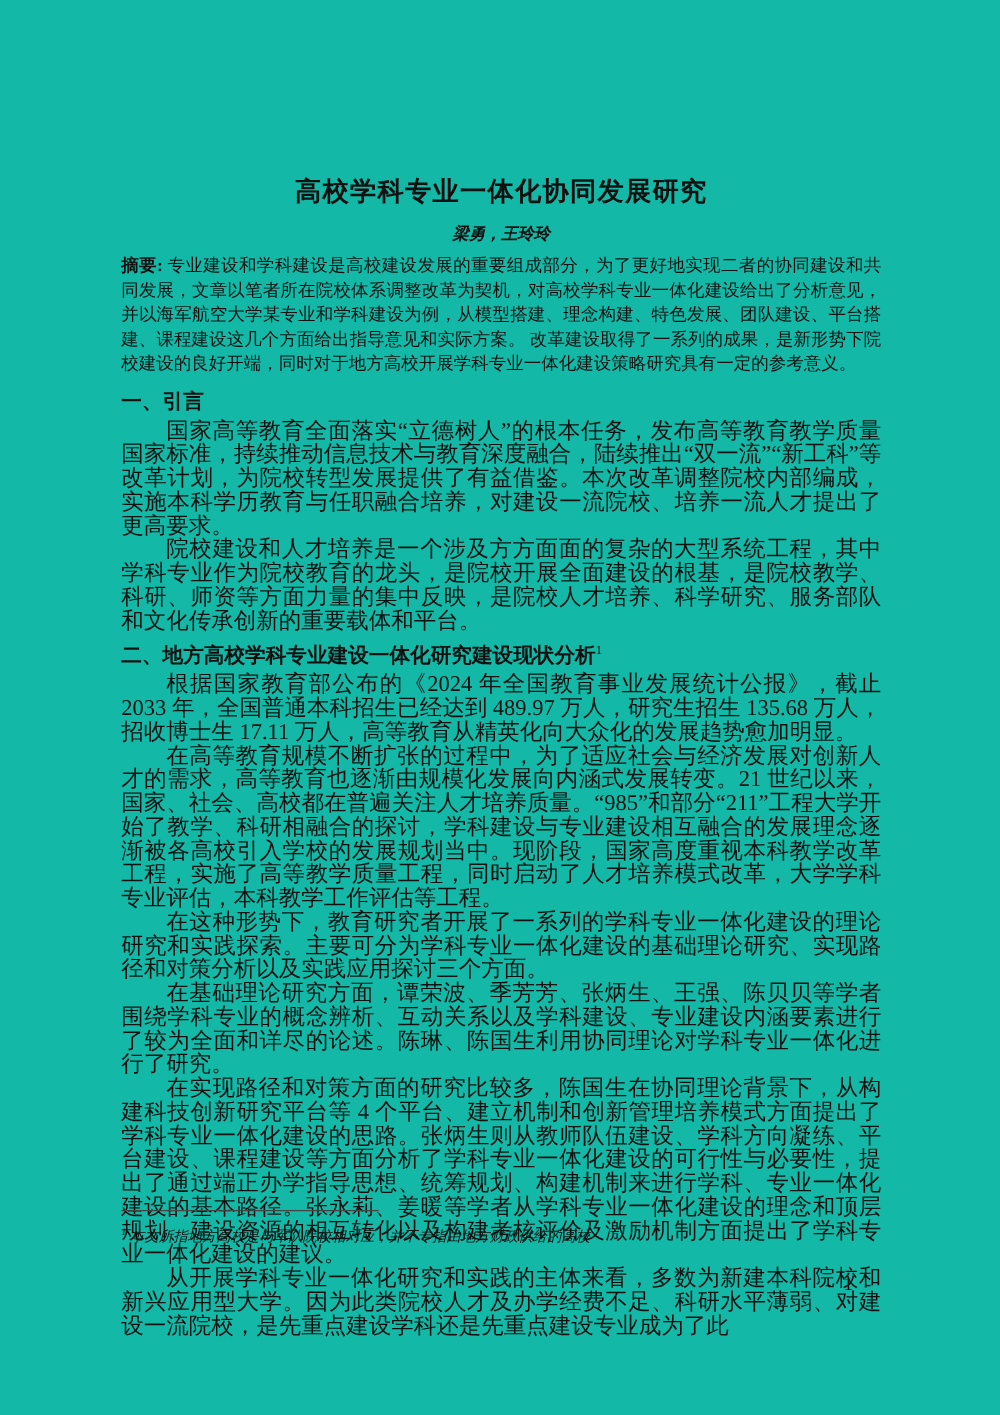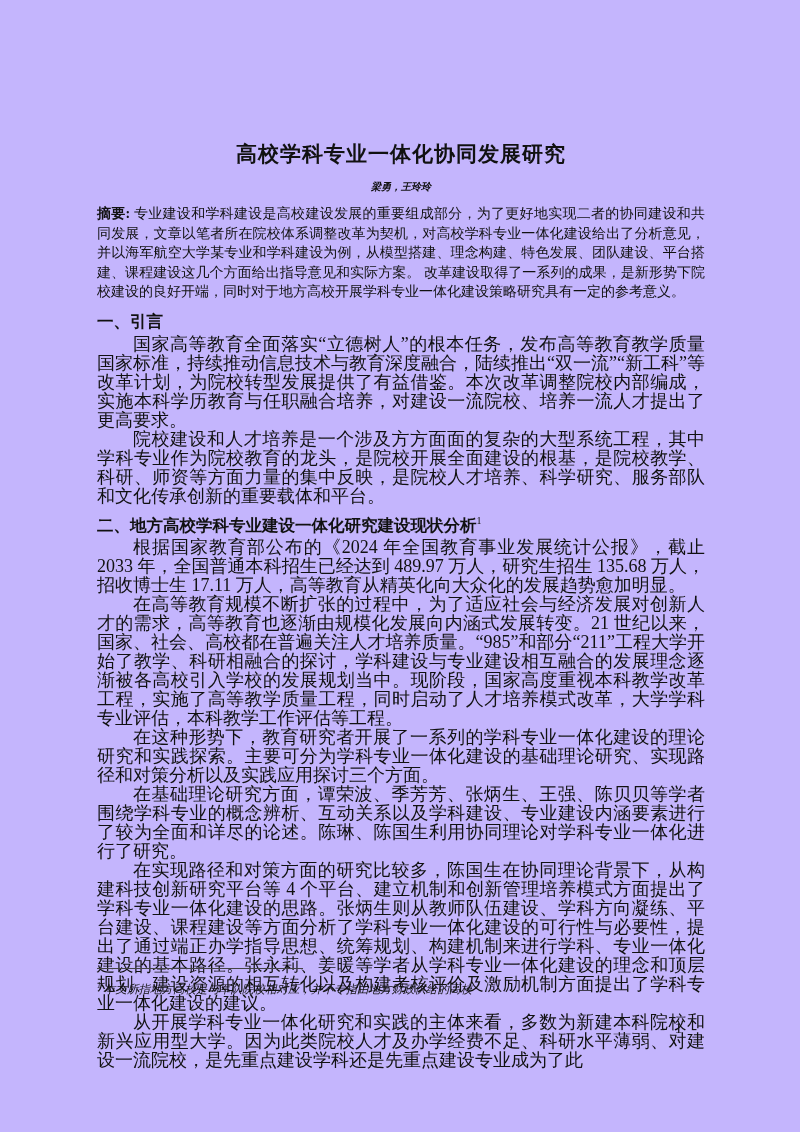--- a/index.html
+++ b/index.html
@@ -1,21 +1,21 @@
 <!DOCTYPE html>
 <html><head>
 <meta charset="utf-8">
 <style>
   html, body { margin: 0; padding: 0; background: #e8e8e8; }
   .page {
     position: relative;
     width: 800px;
     height: 1132px;
     margin: 0 auto;
-    background: #c4b5fd;
+    background: #14b8a6;
     color: #111;
     font-family: "Liberation Serif", "DejaVu Serif", serif;
     overflow: hidden;
   }
   .content {
     position: absolute;
     left: 97px;
     right: 95px;
     top: 141px;
   }
@@ -23,21 +23,21 @@
     margin: 0 0 10px 0;
     font-family: "Liberation Sans", "DejaVu Sans", sans-serif;
     font-size: 21px;
     font-weight: bold;
     text-align: center;
     line-height: 26px;
     letter-spacing: 1px;
   }
   .paper-authors {
     margin: 0 0 7px 0;
-    font-size: 10px;
+    font-size: 13px;
     font-weight: bold;
     font-style: italic;
     text-align: center;
     line-height: 20px;
   }
   .abstract {
     margin: 0 0 8px 0;
     font-size: 14px;
     line-height: 19.5px;
     text-align: justify;

